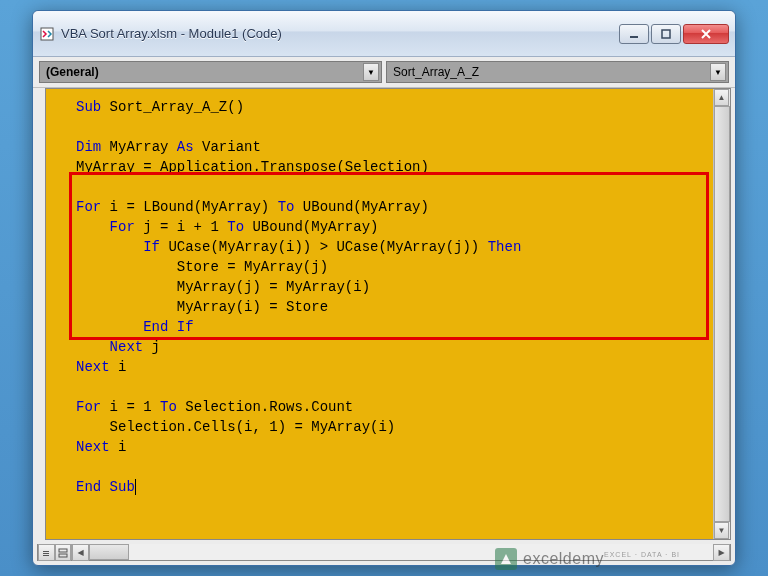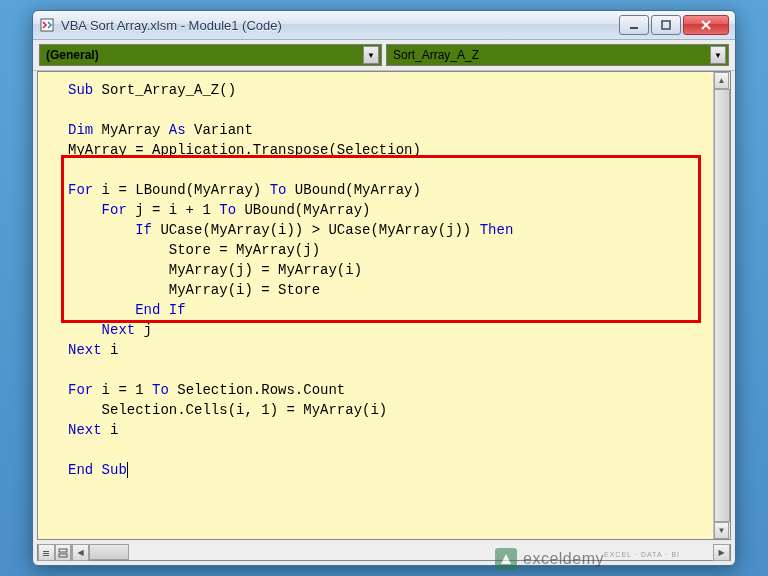--- a/index.html
+++ b/index.html
@@ -19,21 +19,21 @@
     width: 704px;
     height: 556px;
     background: #ececec;
     border: 1px solid #3a6ea5;
     border-radius: 6px;
     box-shadow: 0 4px 20px rgba(0,0,0,0.4);
     display: flex;
     flex-direction: column;
   }
   .titlebar {
-    height: 29px;
+    height: 46px;
     background: linear-gradient(to bottom, #f5f8fc 0%, #dce6f2 45%, #c8d6e8 46%, #d8e4f2 100%);
     border-bottom: 1px solid #a0b0c5;
     display: flex;
     align-items: center;
     padding: 0 6px;
     border-radius: 6px 6px 0 0;
   }
   .titlebar .icon {
     width: 16px; height: 16px; margin-right: 6px;
     display: flex; align-items: center; justify-content: center;
@@ -67,41 +67,41 @@
   .dropdown-row {
     display: flex;
     padding: 4px 6px;
     gap: 4px;
     background: #ececec;
     border-bottom: 1px solid #c0c0c0;
   }
   .dropdown {
     flex: 1;
     height: 22px;
-    background: #4d7c0f;
+    background: #a3a3a3;
     border: 1px solid #7a7a7a;
     display: flex;
     align-items: center;
     justify-content: space-between;
     padding: 0 2px 0 6px;
     font-size: 12px;
     cursor: pointer;
   }
   .dropdown .arrow {
     width: 16px; height: 18px;
     background: linear-gradient(to bottom, #f0f0f0, #d0d0d0);
     border: 1px solid #8a8a8a;
     display: flex; align-items: center; justify-content: center;
     font-size: 8px;
   }
   .code-container {
     flex: 1;
     position: relative;
-    margin: 0 4px 4px 4px;
-    background: #fef9c3;
+    margin: 0 4px 4px 12px;
+    background: #eab308;
     border: 1px solid #888;
     display: flex;
   }
   .code-area {
     flex: 1;
     padding: 8px 8px 8px 30px;
     font-family: Consolas, "Courier New", monospace;
     font-size: 14px;
     line-height: 20px;
     color: #000;

